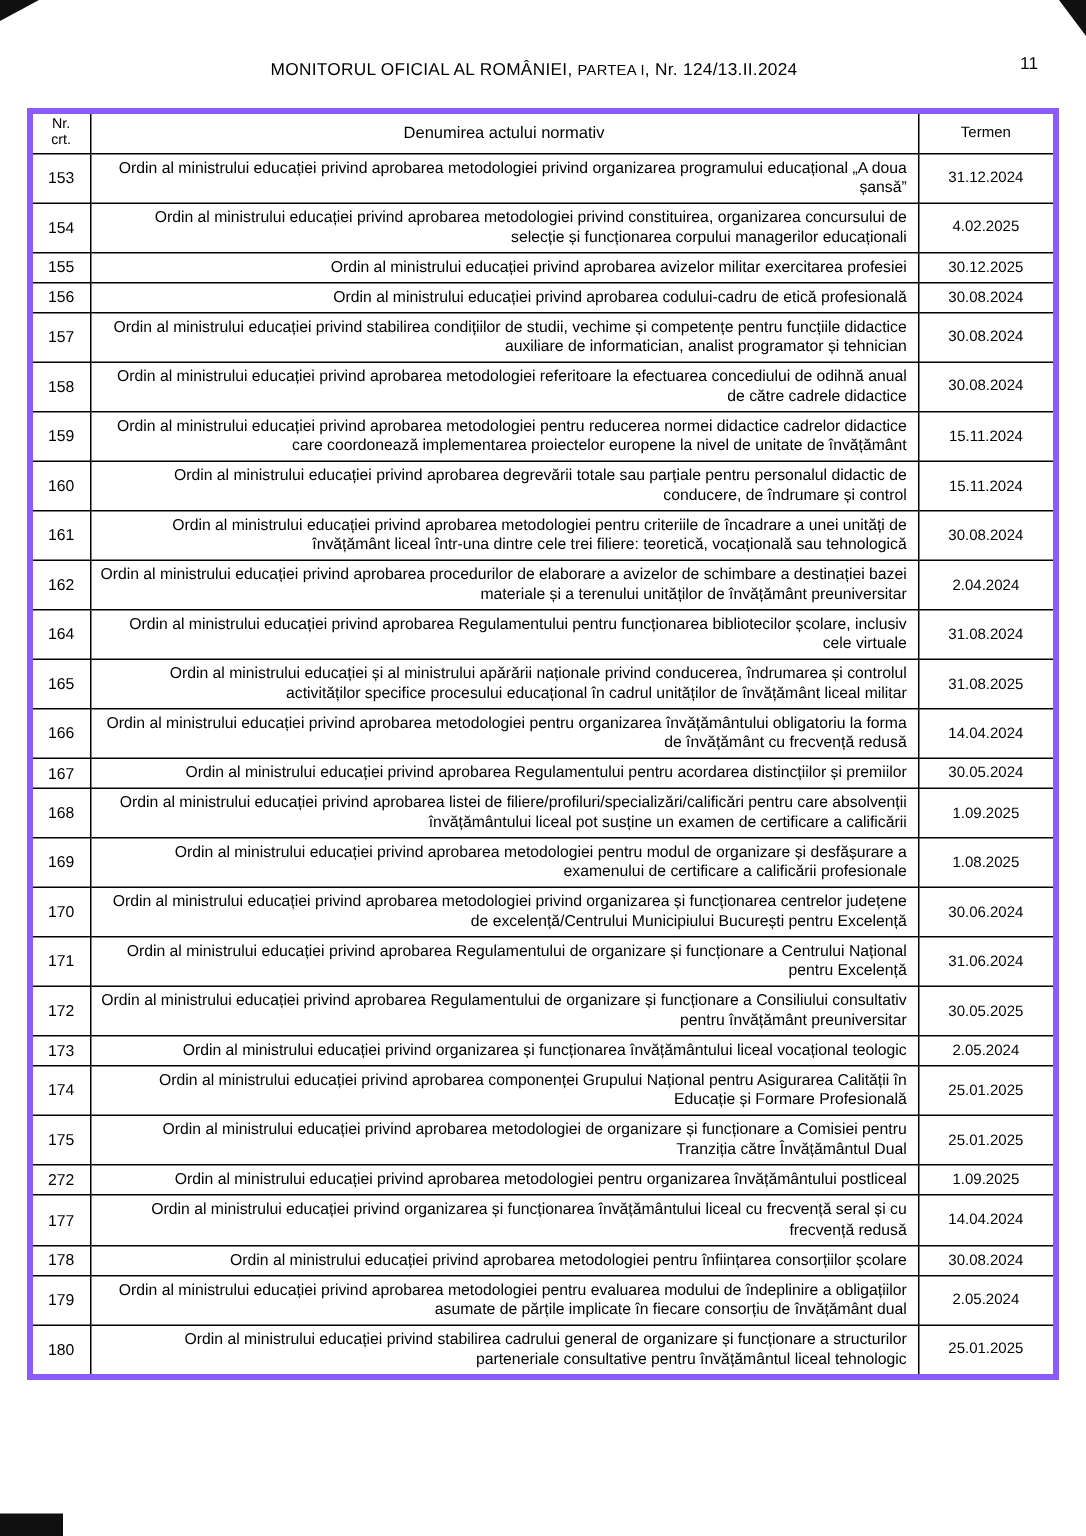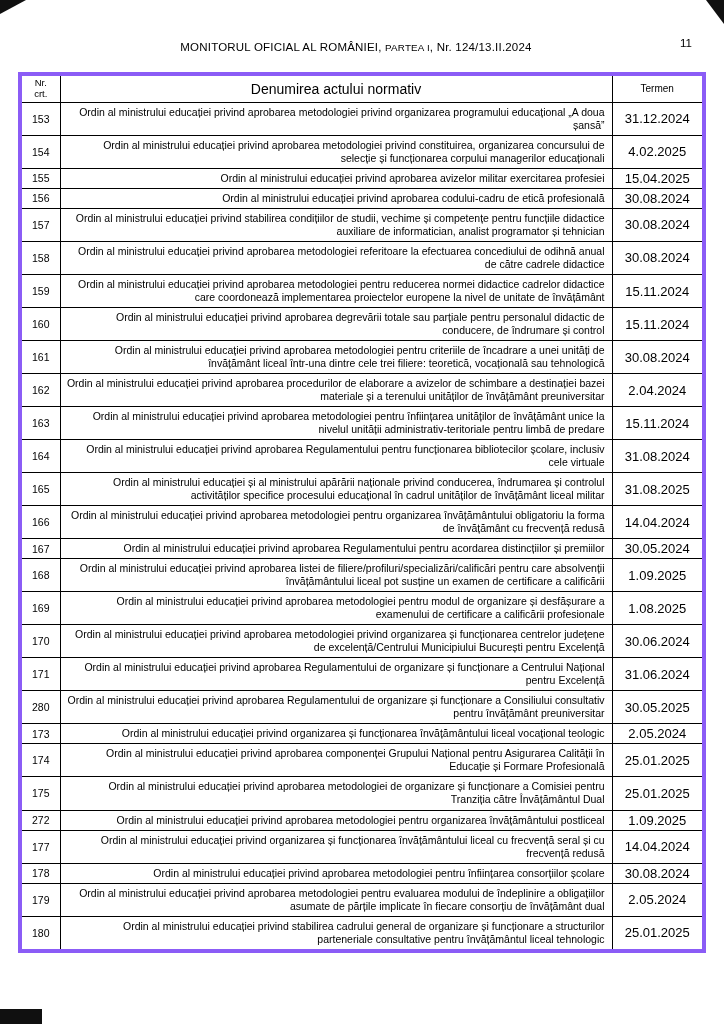--- a/index.html
+++ b/index.html
@@ -34,25 +34,25 @@
     border-collapse: collapse;
     border: 4px solid #8b5cf6;
     table-layout: fixed;
   }
   .doc-table th, .doc-table td {
     border: 1px solid #000;
     vertical-align: middle;
   }
   .doc-table th { font-weight: normal; height: 27px; }
   .col-nr   { width: 40px; font-size: 9.5px; white-space: pre-line; text-align: center; line-height: 1.15; padding: 2px; }
-  .col-name { font-size: 14px; text-align: center; padding: 4px; }
+  .col-name { font-size: 11px; text-align: center; padding: 4px; }
   .col-termen { width: 92px; font-size: 10px; text-align: center; padding: 2px; }
   .cell-nr     { text-align: center; font-size: 10.5px; padding: 2px; }
   .cell-name   { font-size: 10.5px; line-height: 1.24; padding: 3px 7px 3px 6px; text-align: right; }
-  .cell-termen { text-align: center; font-size: 13px; padding: 2px; }
+  .cell-termen { text-align: center; font-size: 10px; padding: 2px; }
   .corner-tl {
     position: absolute; top: 0; left: 0; width: 0; height: 0;
     border-top: 14px solid #101010; border-right: 26px solid transparent;
   }
   .corner-tr {
     position: absolute; top: 0; right: 0; width: 0; height: 0;
     border-top: 24px solid #101010; border-left: 18px solid transparent;
   }
   .corner-bl {
     position: absolute; bottom: 0; left: 0;
@@ -86,21 +86,21 @@
     <td class="cell-termen">31.12.2024</td>
   </tr>
       <tr>
     <td class="cell-nr">154</td>
     <td class="cell-name">Ordin al ministrului educației privind aprobarea metodologiei privind constituirea, organizarea concursului de selecție și funcționarea corpului managerilor educaționali</td>
     <td class="cell-termen">4.02.2025</td>
   </tr>
       <tr>
     <td class="cell-nr">155</td>
     <td class="cell-name">Ordin al ministrului educației privind aprobarea avizelor militar exercitarea profesiei</td>
-    <td class="cell-termen">15.04.2025</td>
+    <td class="cell-termen">30.12.2025</td>
   </tr>
       <tr>
     <td class="cell-nr">156</td>
     <td class="cell-name">Ordin al ministrului educației privind aprobarea codului-cadru de etică profesională</td>
     <td class="cell-termen">30.08.2024</td>
   </tr>
       <tr>
     <td class="cell-nr">157</td>
     <td class="cell-name">Ordin al ministrului educației privind stabilirea condițiilor de studii, vechime și competențe pentru funcțiile didactice auxiliare de informatician, analist programator și tehnician</td>
     <td class="cell-termen">30.08.2024</td>
@@ -124,25 +124,20 @@
     <td class="cell-nr">161</td>
     <td class="cell-name">Ordin al ministrului educației privind aprobarea metodologiei pentru criteriile de încadrare a unei unități de învățământ liceal într-una dintre cele trei filiere: teoretică, vocațională sau tehnologică</td>
     <td class="cell-termen">30.08.2024</td>
   </tr>
       <tr>
     <td class="cell-nr">162</td>
     <td class="cell-name">Ordin al ministrului educației privind aprobarea procedurilor de elaborare a avizelor de schimbare a destinației bazei materiale și a terenului unităților de învățământ preuniversitar</td>
     <td class="cell-termen">2.04.2024</td>
   </tr>
       <tr>
-    <td class="cell-nr">163</td>
-    <td class="cell-name">Ordin al ministrului educației privind aprobarea metodologiei pentru înființarea unităților de învățământ unice la nivelul unității administrativ-teritoriale pentru limbă de predare</td>
-    <td class="cell-termen">15.11.2024</td>
-  </tr>
-      <tr>
     <td class="cell-nr">164</td>
     <td class="cell-name">Ordin al ministrului educației privind aprobarea Regulamentului pentru funcționarea bibliotecilor școlare, inclusiv cele virtuale</td>
     <td class="cell-termen">31.08.2024</td>
   </tr>
       <tr>
     <td class="cell-nr">165</td>
     <td class="cell-name">Ordin al ministrului educației și al ministrului apărării naționale privind conducerea, îndrumarea și controlul activităților specifice procesului educațional în cadrul unităților de învățământ liceal militar</td>
     <td class="cell-termen">31.08.2025</td>
   </tr>
       <tr>
@@ -169,21 +164,21 @@
     <td class="cell-nr">170</td>
     <td class="cell-name">Ordin al ministrului educației privind aprobarea metodologiei privind organizarea și funcționarea centrelor județene de excelență/Centrului Municipiului București pentru Excelență</td>
     <td class="cell-termen">30.06.2024</td>
   </tr>
       <tr>
     <td class="cell-nr">171</td>
     <td class="cell-name">Ordin al ministrului educației privind aprobarea Regulamentului de organizare și funcționare a Centrului Național pentru Excelență</td>
     <td class="cell-termen">31.06.2024</td>
   </tr>
       <tr>
-    <td class="cell-nr">280</td>
+    <td class="cell-nr">172</td>
     <td class="cell-name">Ordin al ministrului educației privind aprobarea Regulamentului de organizare și funcționare a Consiliului consultativ pentru învățământ preuniversitar</td>
     <td class="cell-termen">30.05.2025</td>
   </tr>
       <tr>
     <td class="cell-nr">173</td>
     <td class="cell-name">Ordin al ministrului educației privind organizarea și funcționarea învățământului liceal vocațional teologic</td>
     <td class="cell-termen">2.05.2024</td>
   </tr>
       <tr>
     <td class="cell-nr">174</td>

